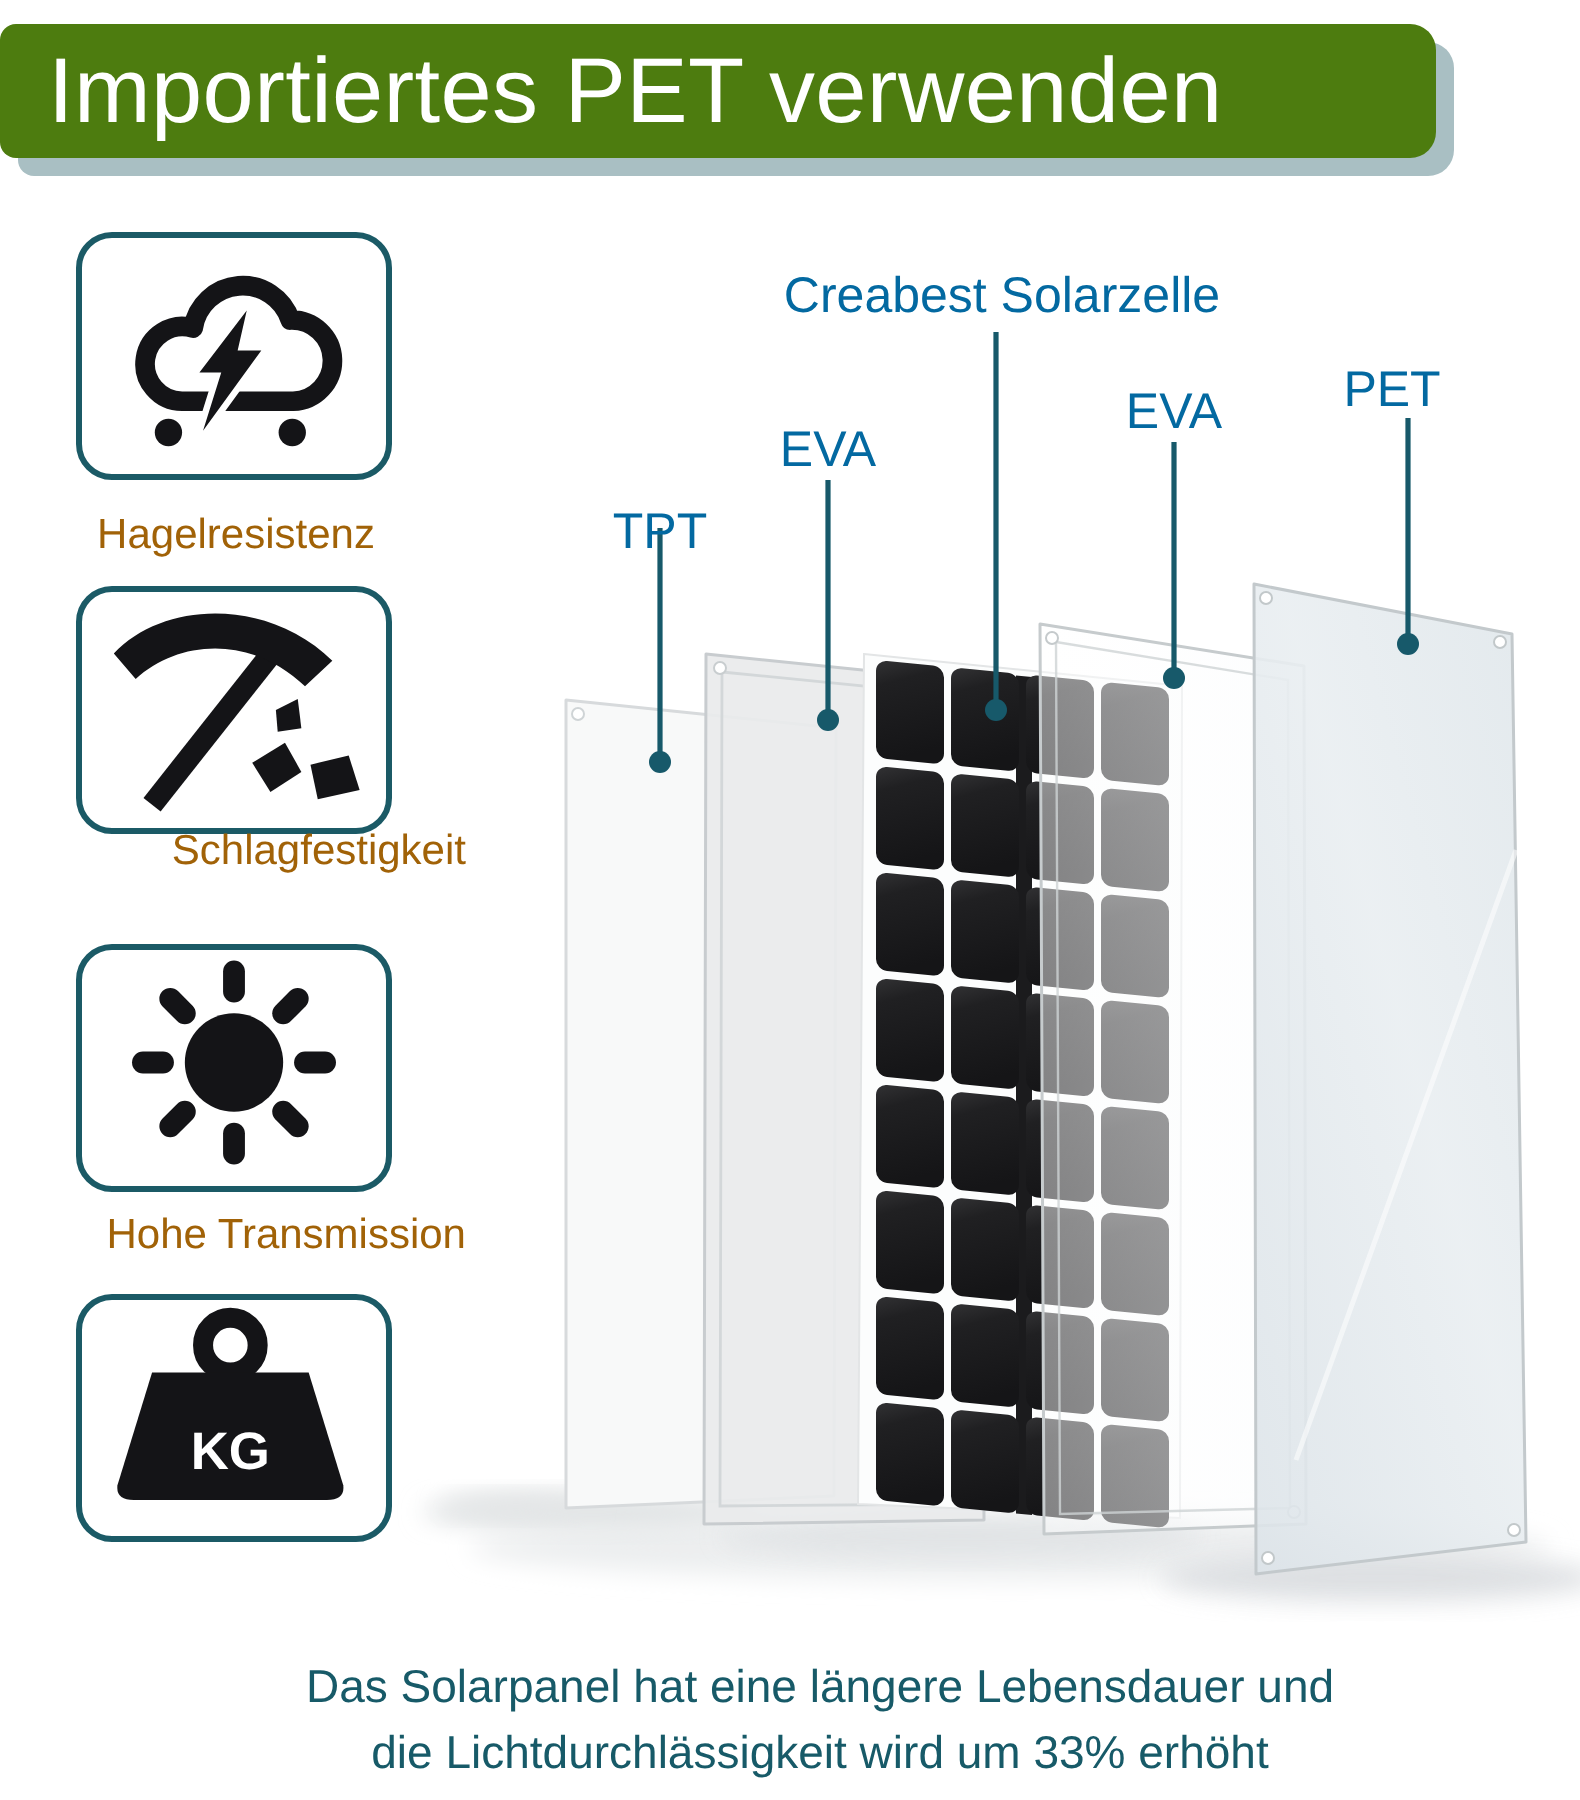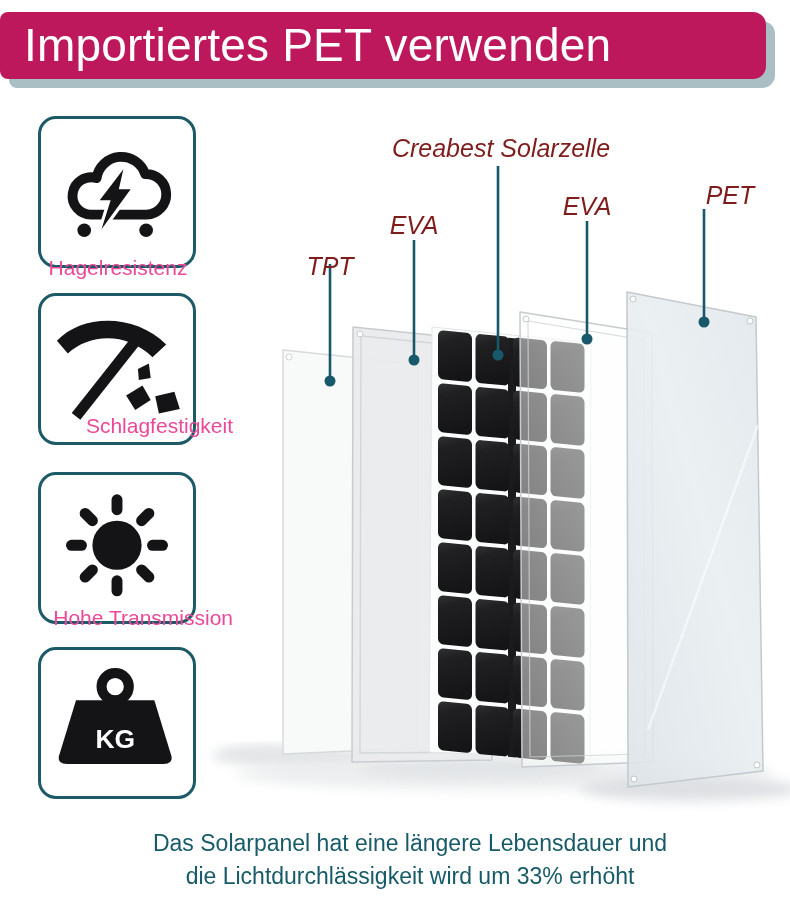--- a/index.html
+++ b/index.html
@@ -1,36 +1,36 @@
 <!DOCTYPE html>
 <html><head>
 <meta charset="utf-8">
 <style>
   html,body{margin:0;padding:0;background:#fff;}
   .stage{position:relative;width:790px;height:900px;background:#ffffff;overflow:hidden;
          font-family:"Liberation Sans","DejaVu Sans",sans-serif;}
 
   
-  .banner{position:absolute;left:0;top:12px;width:718px;height:67px;background:#be185d;
-          border-radius:8px 13px 13px 8px;box-shadow:9px 9px 0 0 #a9bfc3;padding-left:48px;}
+  .banner{position:absolute;left:0;top:12px;width:718px;height:67px;background:#4d7c0f;
+          border-radius:8px 13px 13px 8px;box-shadow:9px 9px 0 0 #a9bfc3;}
   .banner span{position:absolute;left:24px;top:0;line-height:66px;color:#ffffff;font-size:46px;
           white-space:nowrap;letter-spacing:0.2px;}
 
   
-  .feature-box{position:absolute;left:38px;width:158px;height:152px;border:3px solid #1b5a66;
+  .feature-box{position:absolute;left:38px;width:158px;height:124px;border:3px solid #1b5a66;
           border-radius:18px;background:#fff;box-sizing:border-box;display:flex;
           align-items:center;justify-content:center;}
   .feature-box svg{width:146px;height:122px;}
-  .feature-label{position:absolute;left:3px;width:230px;text-align:center;color:#ec4899;
+  .feature-label{position:absolute;left:3px;width:230px;text-align:center;color:#a16207;
           font-size:21px;white-space:nowrap;}
 
   
   .diagram{position:absolute;left:0;top:0;width:790px;height:900px;}
-  .layer-label{position:absolute;transform:translateX(-50%);color:#7f1d1d;font-size:25px;
-          white-space:nowrap;font-style:italic;}
+  .layer-label{position:absolute;transform:translateX(-50%);color:#0369a1;font-size:25px;
+          white-space:nowrap;}
 
   
   .footer{position:absolute;left:45px;top:827px;width:730px;text-align:center;color:#175a68;
           font-size:23px;line-height:33px;}
 </style>
 </head>
 <body>
 
 <div class="stage">
 
@@ -195,20 +195,20 @@
       <circle cx="498" cy="355" r="5.5"></circle>
       <circle cx="587" cy="339" r="5.5"></circle>
       <circle cx="704" cy="322" r="5.5"></circle>
     </g>
   </svg>
 
   <div class="layer-label" style="left:330px;top:252px;">TPT</div>
   <div class="layer-label" style="left:414px;top:211px;">EVA</div>
   <div class="layer-label" style="left:501px;top:134px;">Creabest Solarzelle</div>
   <div class="layer-label" style="left:587px;top:192px;">EVA</div>
-  <div class="layer-label" style="left:730px;top:181px;">PET</div>
+  <div class="layer-label" style="left:696px;top:181px;">PET</div>
 
   <div class="footer">
     <div>Das Solarpanel hat eine längere Lebensdauer und</div>
     <div>die Lichtdurchlässigkeit wird um 33% erhöht</div>
   </div>
 
 </div>
 
 </body></html>

